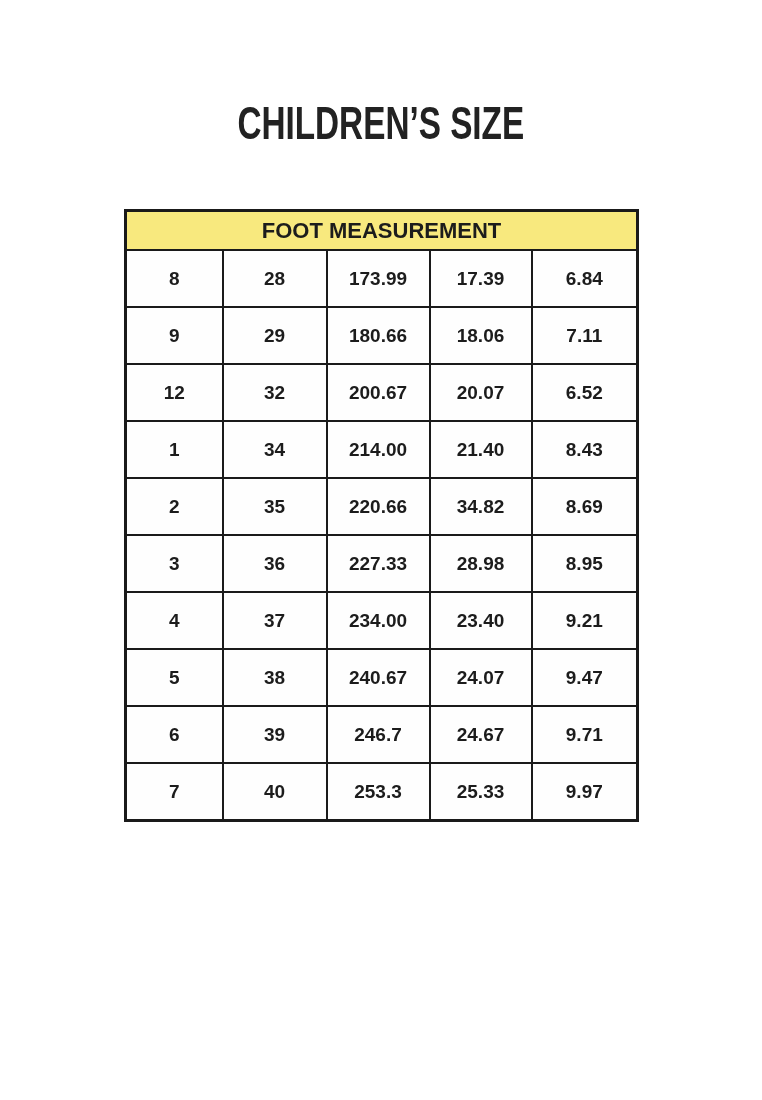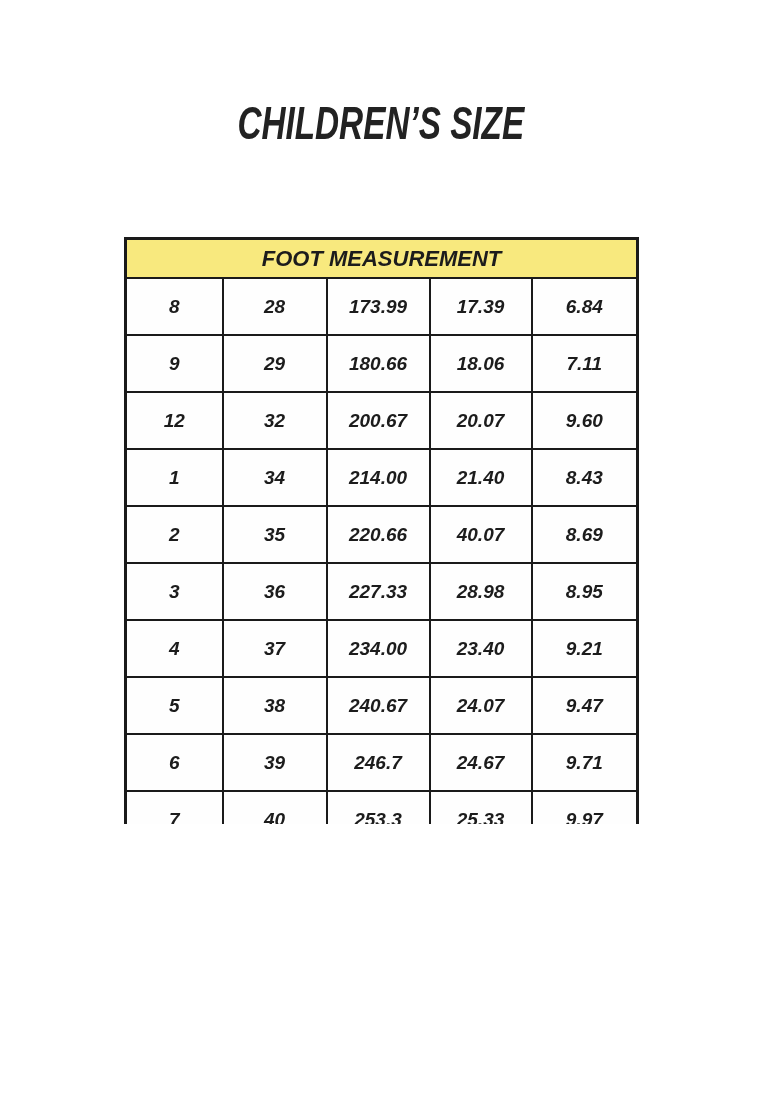--- a/index.html
+++ b/index.html
@@ -9,39 +9,38 @@
     height: 1100px;
     background: var(--background, #ffffff);
     font-family: "Liberation Sans", sans-serif;
     color: var(--text, #1c1c1c);
   }
   .page {
     position: relative;
     width: 762px;
     height: 824px;
     overflow: hidden;
-    font-style: italic;
   }
   .title {
     margin: 100px 0 0 0;
     text-align: center;
     font-size: 45px;
     line-height: 1.0;
     font-weight: bold;
     letter-spacing: 0px;
     color: #222222;
   }
   .title .squeeze {
     display: inline-block;
     transform: scale(0.74, 1.04);
     transform-origin: 50% 50%;
     white-space: nowrap;
   }
   table.size-table {
-    margin: 92px 0 0 124px;
+    margin: 64px 0 0 124px;
     width: 512px;
     border-collapse: collapse;
     table-layout: fixed;
     border: 3px solid var(--border, #1a1a1a);
   }
   table.size-table th,
   table.size-table td {
     border: 2px solid var(--border, #1a1a1a);
     text-align: center;
     vertical-align: middle;
@@ -104,37 +103,37 @@
           <td>7.11</td>
         </tr>
 
 
 
         <tr class="data-row">
           <td>12</td>
           <td>32</td>
           <td>200.67</td>
           <td>20.07</td>
-          <td>9.60</td>
+          <td>6.52</td>
         </tr>
 
 
         <tr class="data-row">
           <td>1</td>
           <td>34</td>
           <td>214.00</td>
           <td>21.40</td>
           <td>8.43</td>
         </tr>
 
         <tr class="data-row">
           <td>2</td>
           <td>35</td>
           <td>220.66</td>
-          <td>40.07</td>
+          <td>34.82</td>
           <td>8.69</td>
         </tr>
 
         <tr class="data-row">
           <td>3</td>
           <td>36</td>
           <td>227.33</td>
           <td>28.98</td>
           <td>8.95</td>
         </tr>

